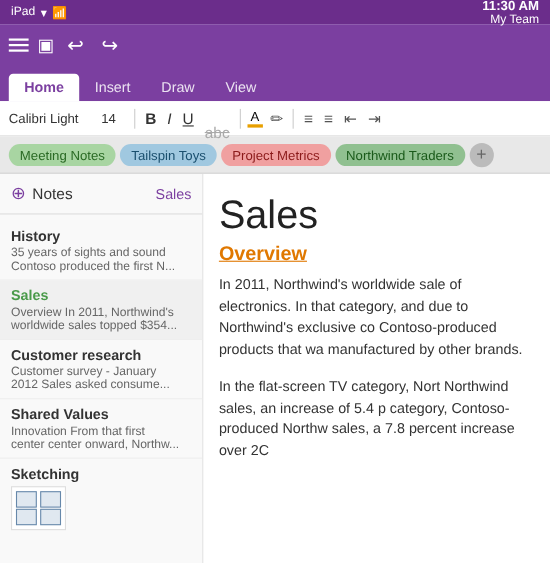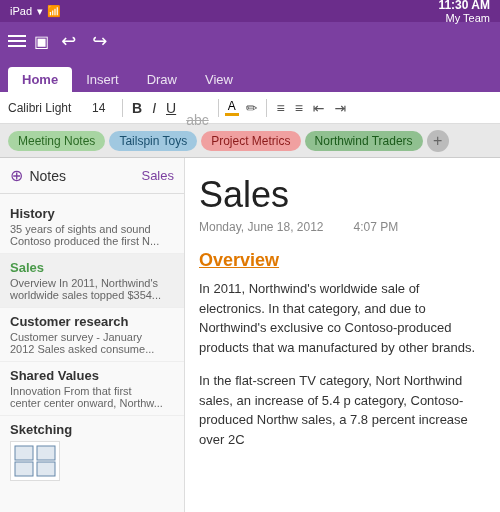--- a/index.html
+++ b/index.html
@@ -309,22 +309,18 @@
             <rect x="24" y="18" width="18" height="14" fill="#e0e8f0" stroke="#6688aa" stroke-width="1"></rect>
           </svg>
         </div>
       </div>
 
     </div>
   </div>
 
   <div class="content">
     <div class="content-title">Sales</div>
-    <div class="content-date">
-      <span>Monday, June 18, 2012</span>
-      <span>4:07 PM</span>
-    </div>
     <div class="section-heading">Overview</div>
     <div class="content-para">In 2011, Northwind's worldwide sale of electronics. In that category, and due to Northwind's exclusive co Contoso-produced products that wa manufactured by other brands.</div>
     <div class="content-para">In the flat-screen TV category, Nort Northwind sales, an increase of 5.4 p category, Contoso-produced Northw sales, a 7.8 percent increase over 2C</div>
   </div>
 
 </div>
 
 </body></html>

